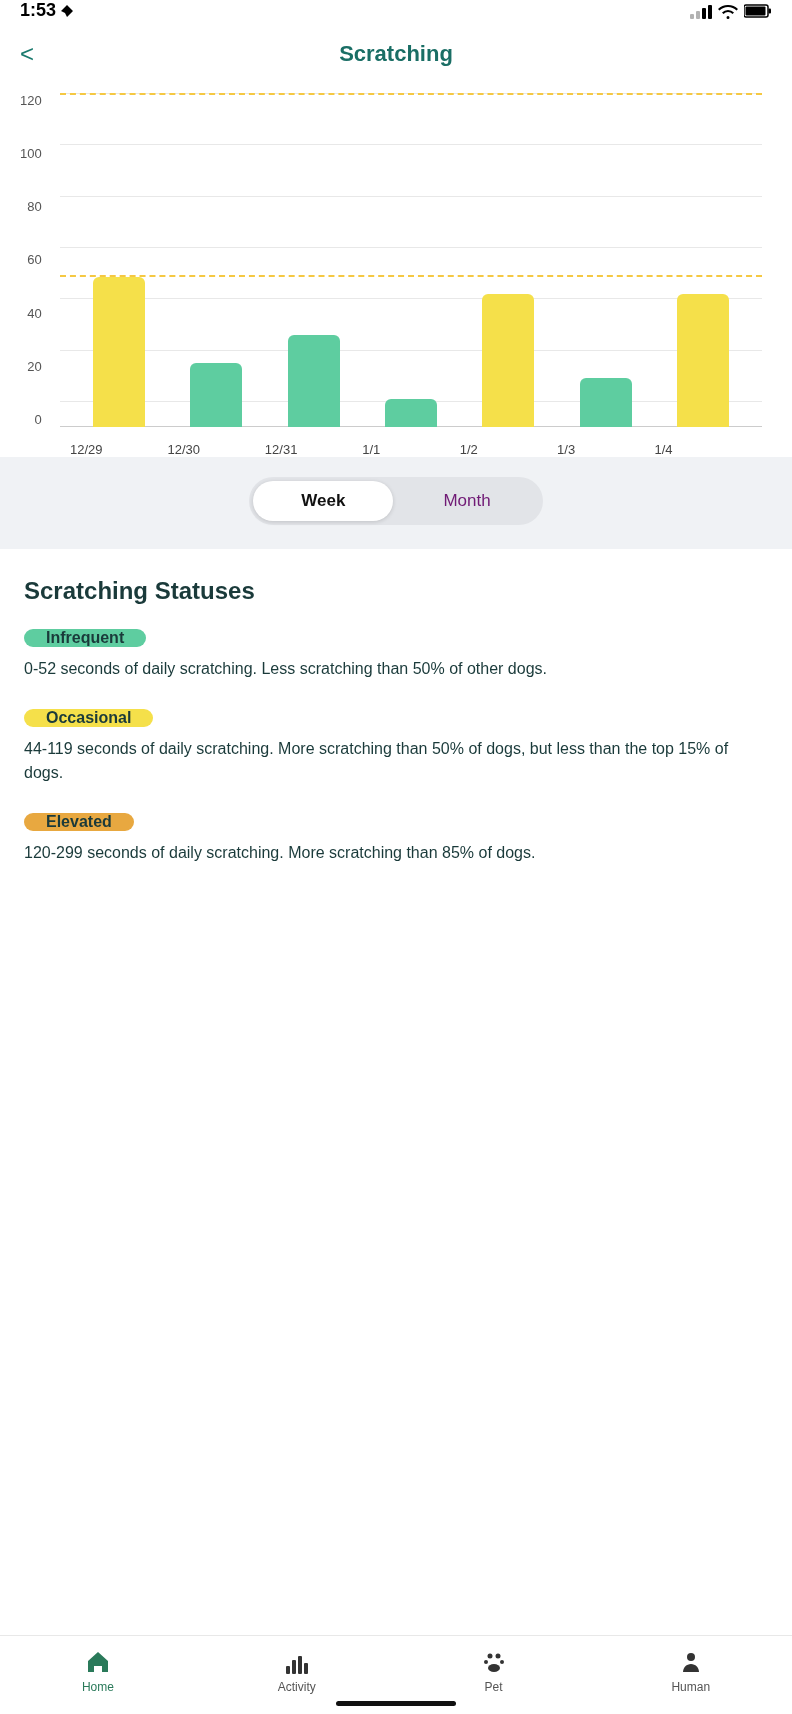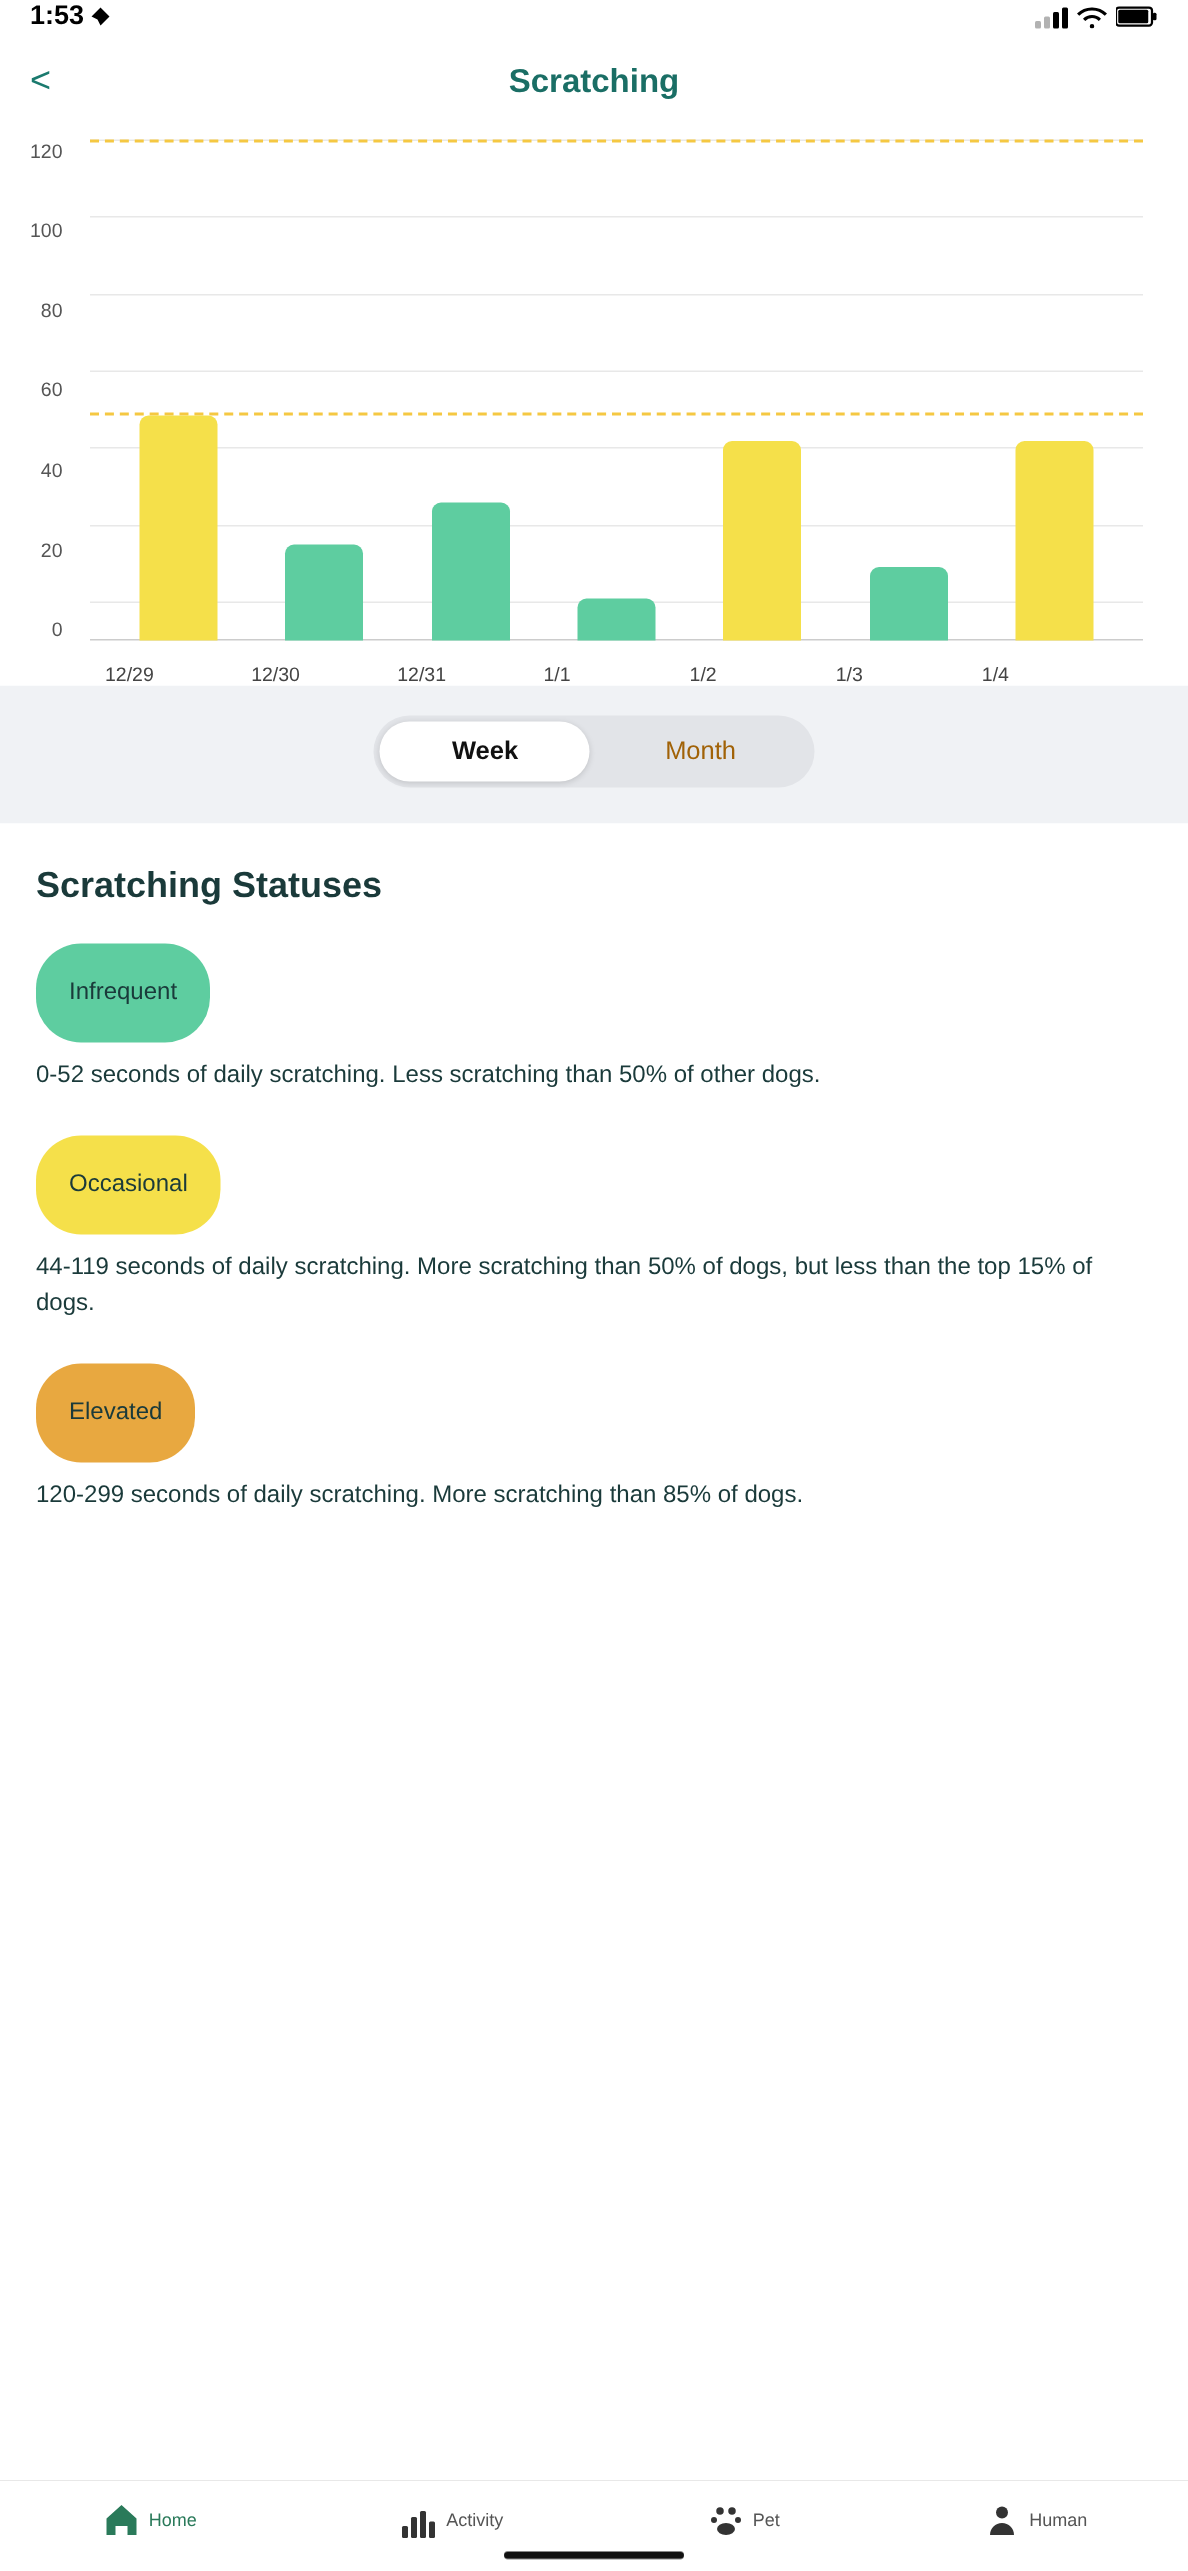--- a/index.html
+++ b/index.html
@@ -193,45 +193,45 @@
       cursor: pointer;
     }
     .toggle-btn.active {
       background: #fff;
       color: #111;
       font-weight: 600;
       box-shadow: 0 1px 4px rgba(0,0,0,0.15);
     }
     .toggle-btn.inactive {
       background: transparent;
-      color: #a16207;
+      color: #701a75;
     }
 
     
     .content-section {
       background: #fff;
       padding: 28px 24px 0;
     }
     .section-title {
       font-size: 24px;
       font-weight: 800;
       color: #1a3a3a;
       margin-bottom: 24px;
     }
 
     
     .status-item {
       margin-bottom: 28px;
     }
     .status-badge {
       display: inline-block;
-      padding: 24px 22px;
+      padding: 0 22px;
       border-radius: 30px;
       font-size: 16px;
-      font-weight: 400;
+      font-weight: 700;
       margin-bottom: 10px;
     }
     .badge-green {
       background: #5ecda0;
       color: #1a3a3a;
     }
     .badge-yellow {
       background: #f5e04a;
       color: #1a3a3a;
     }
@@ -253,21 +253,21 @@
       width: 792px;
       background: #fff;
       border-top: 1px solid #e8e8e8;
       display: flex;
       justify-content: space-around;
       align-items: center;
       padding: 12px 0 20px;
     }
     .nav-item {
       display: flex;
-      flex-direction: row;
+      flex-direction: column;
       align-items: center;
       gap: 4px;
       cursor: pointer;
     }
     .nav-icon {
       width: 28px;
       height: 28px;
       display: flex;
       align-items: center;
       justify-content: center;

